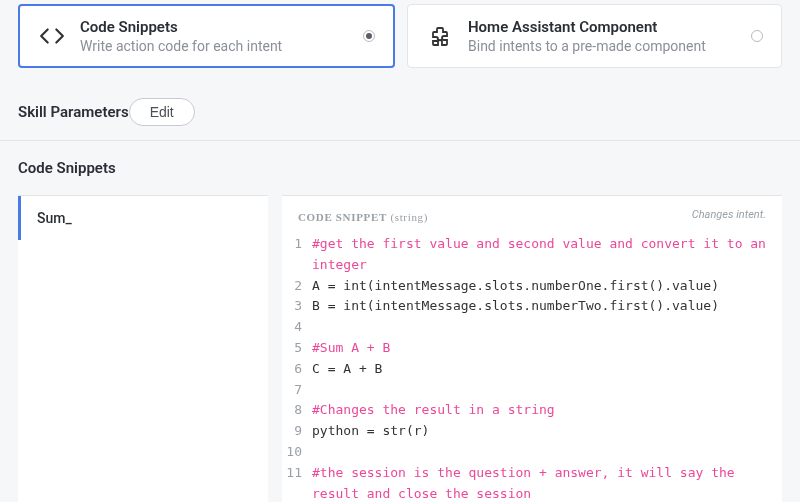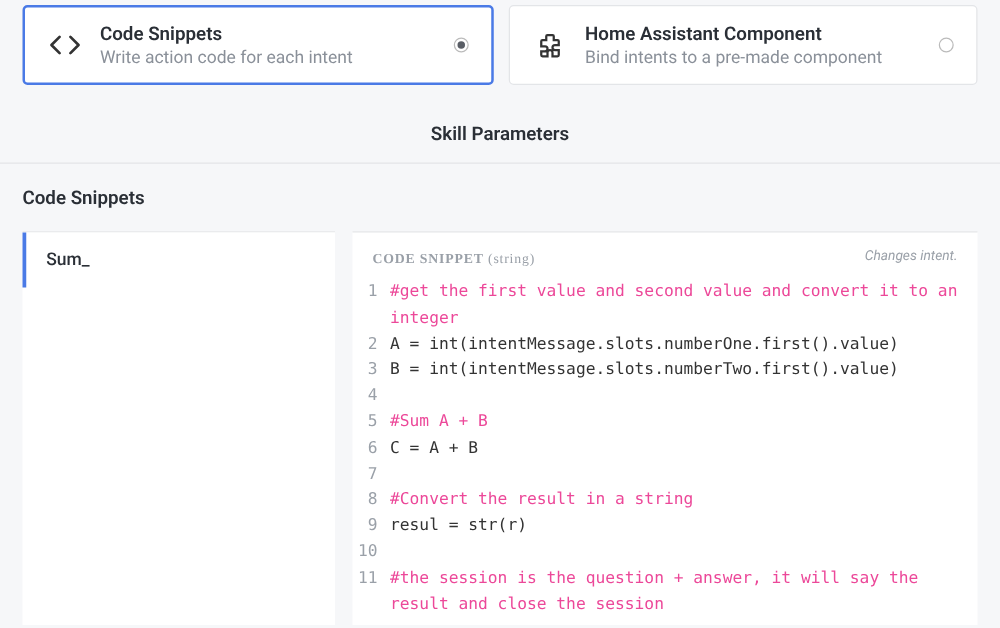--- a/index.html
+++ b/index.html
@@ -60,21 +60,21 @@
     }
     .option-card.selected .radio::after {
       content: '';
       width: 6px;
       height: 6px;
       background: #5a5e66;
       border-radius: 50%;
     }
     .section-header {
       display: flex;
-      justify-content: center;
+      justify-content: flex-start;
       align-items: center;
       padding: 18px 18px 14px 18px;
       border-bottom: 1px solid #e3e5e8;
     }
     .section-header h2 {
       font-size: 15px;
       font-weight: 600;
       color: #2a2f36;
     }
     .edit-btn {
@@ -191,20 +191,21 @@
     <div class="text-wrap">
       <div class="title">Home Assistant Component</div>
       <div class="subtitle">Bind intents to a pre-made component</div>
     </div>
     <div class="radio"></div>
   </div>
 </div>
 
 <div class="section-header">
   <h2>Skill Parameters</h2>
+  <button class="edit-btn">Edit</button>
 </div>
 
 <div class="section-title">Code Snippets</div>
 
 <div class="snippets-area">
   <div class="sidebar">
     <div class="sidebar-item">
       <div class="item-title">Sum_</div>
     </div>
   </div>
@@ -240,25 +241,25 @@
         <div class="code-line">
           <span class="ln">6</span>
           <span class="code-text tok-default">C = A + B</span>
         </div>
         <div class="code-line">
           <span class="ln">7</span>
           <span class="code-text tok-default"></span>
         </div>
         <div class="code-line">
           <span class="ln">8</span>
-          <span class="code-text tok-comment">#Convert the result in a string</span>
+          <span class="code-text tok-comment">#Changes the result in a string</span>
         </div>
         <div class="code-line">
           <span class="ln">9</span>
-          <span class="code-text tok-default">resul = str(r)</span>
+          <span class="code-text tok-default">python = str(r)</span>
         </div>
         <div class="code-line">
           <span class="ln">10</span>
           <span class="code-text tok-default"></span>
         </div>
         <div class="code-line">
           <span class="ln">11</span>
           <span class="code-text tok-comment">#the session is the question + answer, it will say the result and close the session</span>
         </div>
       </div>

